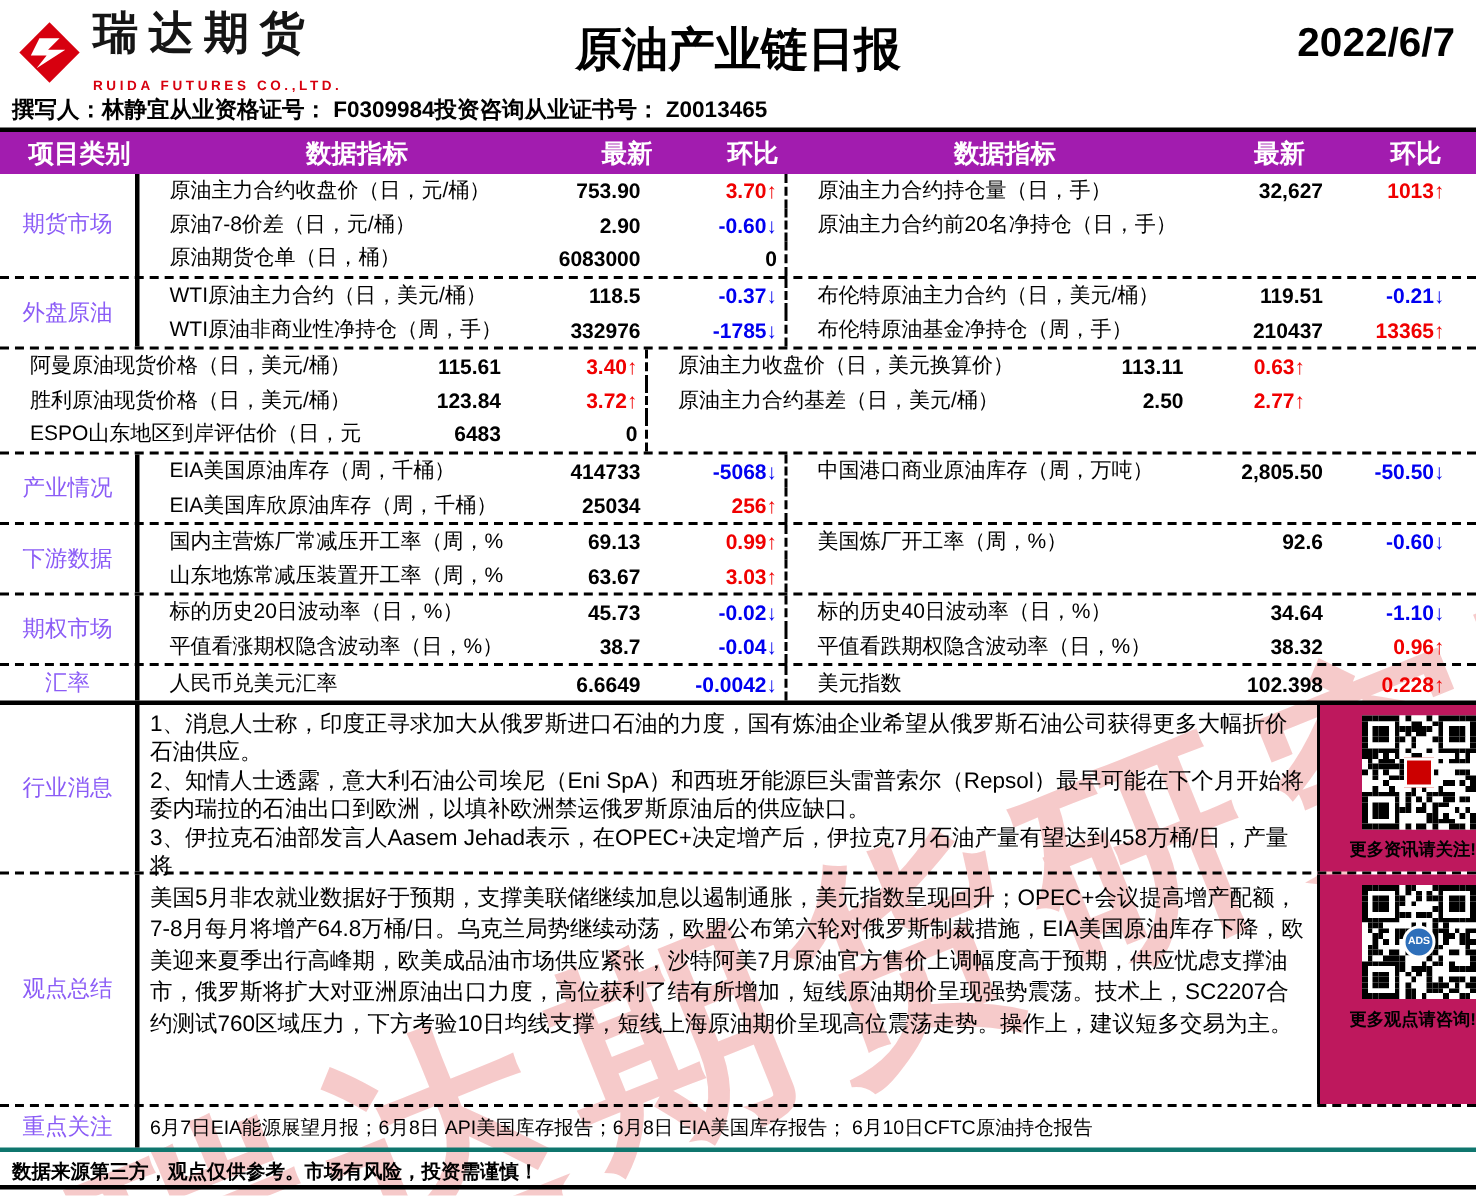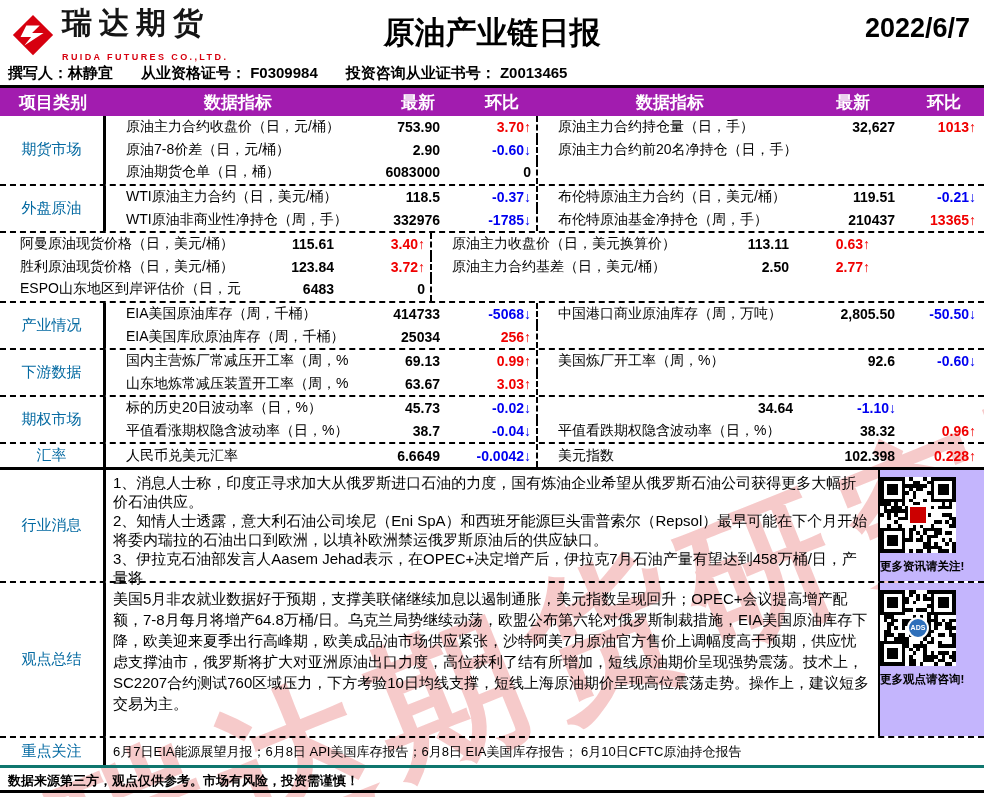--- a/index.html
+++ b/index.html
@@ -13,33 +13,33 @@
 
   
   .topbar{position:relative;height:62px;z-index:2}
   .logo{position:absolute;left:10px;top:7px;display:flex;align-items:center;gap:6px}
   .logo-cn{font-size:30px;font-weight:bold;color:#151515;letter-spacing:7px;line-height:32px}
   .logo-en{font-size:9px;color:#d7000f;font-weight:bold;letter-spacing:2.4px;margin-top:13px}
   .title{position:absolute;left:0;right:0;top:12px;text-align:center;font-size:31px;font-weight:bold;color:#000}
   .date{position:absolute;right:14px;top:13px;font-size:27px;font-weight:bold;color:#000}
 
   
-  .author{display:flex;gap:28px;align-items:center;height:26px;padding-left:8px;
+  .author{display:flex;align-items:center;height:26px;padding-left:8px;
     font-size:15px;font-weight:bold;border-bottom:3px solid #000;position:relative;z-index:2}
 
   
   .thead{display:grid;grid-template-columns:106px 264px 96px 72px 264px 102px 80px;
     height:28px;background:#a21caf;color:#fff;font-weight:bold;font-size:17px;position:relative;z-index:2}
   .thead div{display:flex;align-items:center;justify-content:center}
 
   
   #tbody-host{position:relative;z-index:2}
   .section{display:flex;border-top:2px dashed #000}
   #tbody-host .section:first-child{border-top:0}
-  .cat{width:106px;flex:none;border-right:3px solid #000;display:flex;align-items:center;justify-content:center;font-size:15px;color:#0369a1}
+  .cat{width:93px;flex:none;border-right:3px solid #000;display:flex;align-items:center;justify-content:center;font-size:15px;color:#8b5cf6}
   .rows{flex:1}
   .row{display:grid;grid-template-columns:264px 96px 72px 264px 102px 80px;height:22.6px}
   .cell{display:flex;align-items:center;font-size:14px;white-space:nowrap;overflow:hidden;color:#000}
   .ind{padding-left:20px}
   .val{justify-content:flex-end;padding-right:26px;font-weight:bold}
   .val.rr{padding-right:9px}
   .chg{justify-content:flex-end;padding-right:5px;font-weight:bold}
   .chg.mid{border-right:2px dashed #000}
   .chg.rr{padding-right:8px}
   .up{color:#f00000}
@@ -48,21 +48,21 @@
 
   
   .tsec{display:flex;border-top:2px dashed #000;position:relative;z-index:2}
   .tsec.solid-top{border-top:3px solid #000}
   .tsec .tbody{flex:1;padding:3px 7px;font-size:15px;line-height:19px;color:#000}
   .tsec.news{height:114px}
   .tsec.opinion{height:155px}
   .tsec.opinion .tbody{line-height:21px;padding-top:5px}
   .tsec.focus{height:32px;border-bottom:3px solid #0f766e}
   .tsec.focus .tbody{display:flex;align-items:center;font-size:13px}
-  .qrcol{width:106px;flex:none;border-left:2px solid #000;background:#c4b5fd;display:flex;flex-direction:column;align-items:flex-start}
+  .qrcol{width:106px;flex:none;border-left:2px solid #000;background:#be185d;display:flex;flex-direction:column;align-items:flex-end}
   .qrwrap{position:relative;margin-top:7px}
   .qr{display:grid;grid-template-columns:repeat(21,1fr);grid-template-rows:repeat(21,1fr);width:76px;height:76px;background:#fff}
   .qr i{background:#000}
   .qr i.w{background:#fff}
   .qrlogo{position:absolute;left:50%;top:50%;transform:translate(-50%,-50%);display:flex;align-items:center;justify-content:center;color:#fff;font-weight:bold}
   .qrlogo.redsq{width:20px;height:20px;background:#c00;border:2px solid #fff;font-size:5px;text-align:center;line-height:6px}
   .qrlogo.bluec{width:22px;height:22px;background:#2e6fba;border:2px solid #fff;border-radius:50%;font-size:7px}
   .qrcap{margin-top:6px;font-size:11.5px;font-weight:bold;color:#000}
 
   
@@ -227,20 +227,21 @@
           </div>
         </div>
       </div>
       <div class="section">
         <div class="cat">期权市场</div>
         <div class="rows">
           <div class="row">
             <div class="cell ind">标的历史20日波动率（日，%）</div>
             <div class="cell val">45.73</div>
             <div class="cell chg mid down">-0.02↓</div>
+            <div class="cell ind">标的历史40日波动率（日，%）</div>
             <div class="cell val rr">34.64</div>
             <div class="cell chg rr down">-1.10↓</div>
           </div>
           <div class="row">
             <div class="cell ind">平值看涨期权隐含波动率（日，%）</div>
             <div class="cell val">38.7</div>
             <div class="cell chg mid down">-0.04↓</div>
             <div class="cell ind">平值看跌期权隐含波动率（日，%）</div>
             <div class="cell val rr">38.32</div>
             <div class="cell chg rr up">0.96↑</div>

